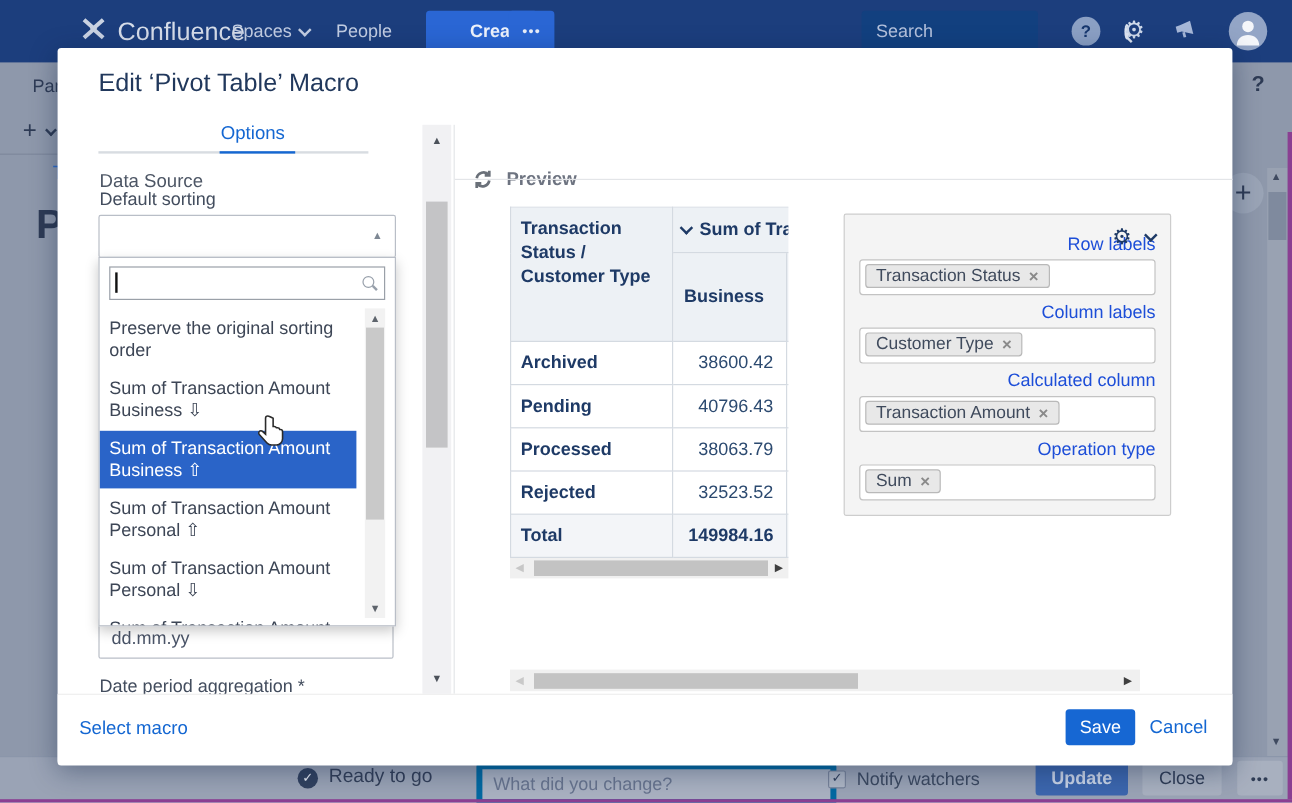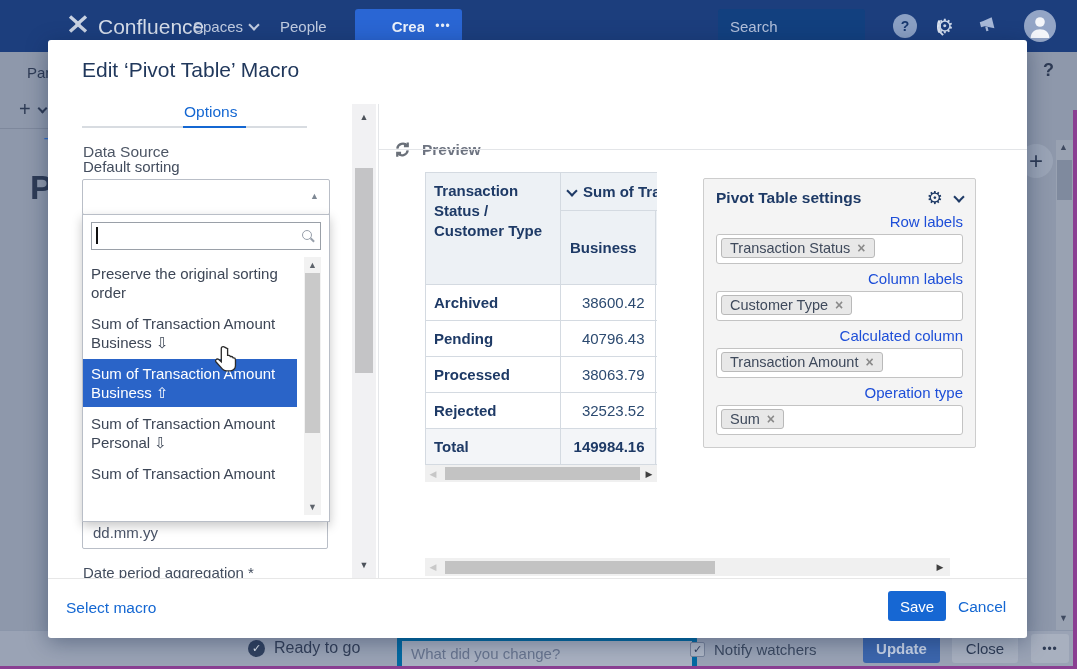--- a/index.html
+++ b/index.html
@@ -243,20 +243,21 @@
 
     <div class="abs dd-panel">
       <div class="dd-search">
         <span class="dd-caret"></span>
         <span class="dd-mag"></span>
       </div>
       <div class="dd-list">
         <div class="opt">Preserve the original sorting order</div>
         <div class="opt">Sum of Transaction Amount Business ⇩</div>
         <div class="opt sel">Sum of Transaction Amount Business ⇧</div>
+        <div class="opt">Sum of Transaction Amount Personal ⇧</div>
         <div class="opt">Sum of Transaction Amount Personal ⇩</div>
         <div class="opt">Sum of Transaction Amount</div>
       </div>
       <div class="dd-scroll">
         <span class="sb-arrow" style="top:3px;">▲</span>
         <span class="dd-thumb"></span>
         <span class="sb-arrow" style="bottom:3px;">▼</span>
       </div>
     </div>
 
@@ -323,21 +324,20 @@
         </table>
     </div>
 
     <div class="abs hscroll" style="left:377px;top:425px;width:232px;height:17px;">
       <span class="hs-arrow" style="color:#c7c7c7;">◀</span>
       <span class="hs-thumb" style="left:20px;width:195px;"></span>
       <span class="hs-arrow" style="color:#3f3f3f;position:absolute;right:0;">▶</span>
     </div>
 
     <div class="abs settings">
-      <div class="set-title">Pivot Table settings</div>
       <div class="set-icons">
         <span class="set-gear">⚙</span>
         <span class="chev" style="color:#1e3a66;"></span>
       </div>
       <div class="set-label">Row labels</div>
       <div class="set-input">
         <span class="chip">
           <span>Transaction Status</span>
           <span class="x">×</span>
         </span>

